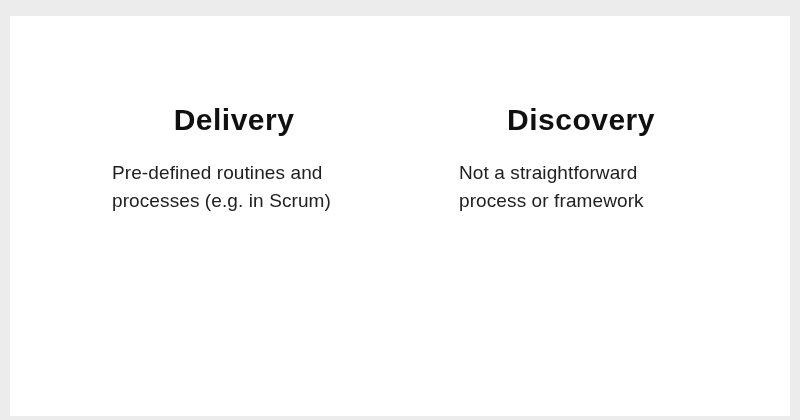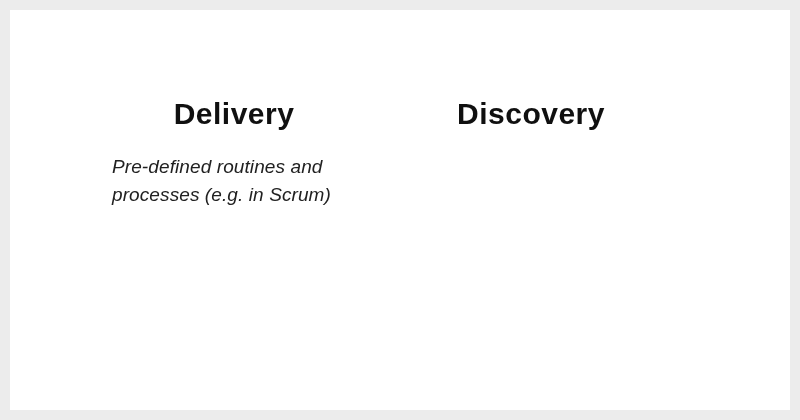--- a/index.html
+++ b/index.html
@@ -12,52 +12,51 @@
   .canvas {
     position: relative;
     width: 800px;
     height: 420px;
     background: #ececec;
     font-family: "Liberation Sans", sans-serif;
   }
   .card {
     position: absolute;
     left: 10px;
-    top: 10px;
+    top: 16px;
     width: 780px;
     height: 400px;
     background: #ffffff;
     box-sizing: border-box;
     padding-top: 86px;
     display: flex;
     align-items: flex-start;
   }
   .col {
     width: 244px;
     flex: 0 0 244px;
   }
   .col-left  { margin-left: 102px; }
-  .col-right { margin-left: 53px; }
+  .col-right { margin-left: 103px; }
   .col-title {
     margin: 0 0 21px 0;
     font-size: 30px;
     line-height: 36px;
     font-weight: 700;
     letter-spacing: 0.5px;
     text-align: center;
     color: #101010;
   }
   .point {
     margin: 0;
     font-size: 19px;
     line-height: 28px;
     font-weight: 400;
     color: #212121;
     letter-spacing: 0.1px;
-    font-style: italic;
   }
   .point + .point { margin-top: 44px; }
   .point .line {
     display: block;
     white-space: nowrap;
   }
 </style>
 </head>
 <body>
 
@@ -69,16 +68,20 @@
       <p class="point">
         <span class="line">Pre-defined routines and</span>
         <span class="line">processes (e.g. in Scrum)</span>
       </p>
       <p class="point">
       </p>
     </section>
 
     <section class="col col-right">
       <h2 class="col-title">Discovery</h2>
+      <p class="point">
+        <span class="line">Not a straightforward</span>
+        <span class="line">process or framework</span>
+      </p>
     </section>
 
   </div>
 </div>
 
 </body></html>

